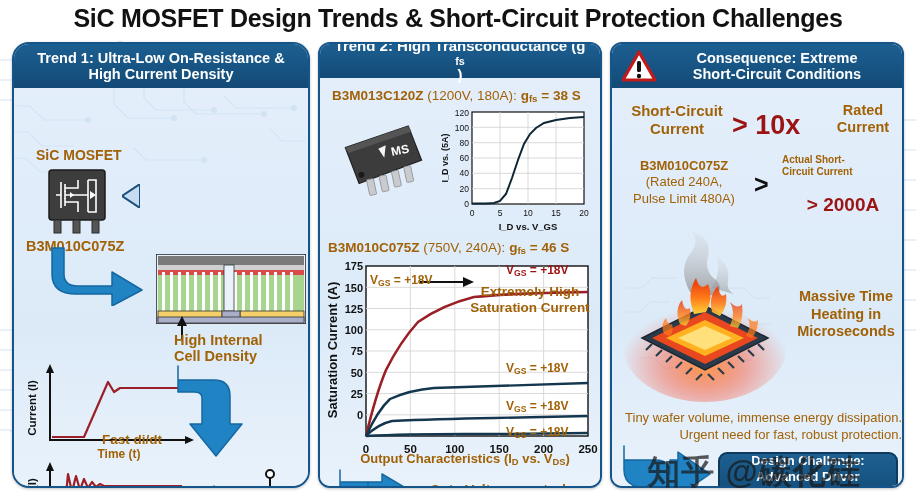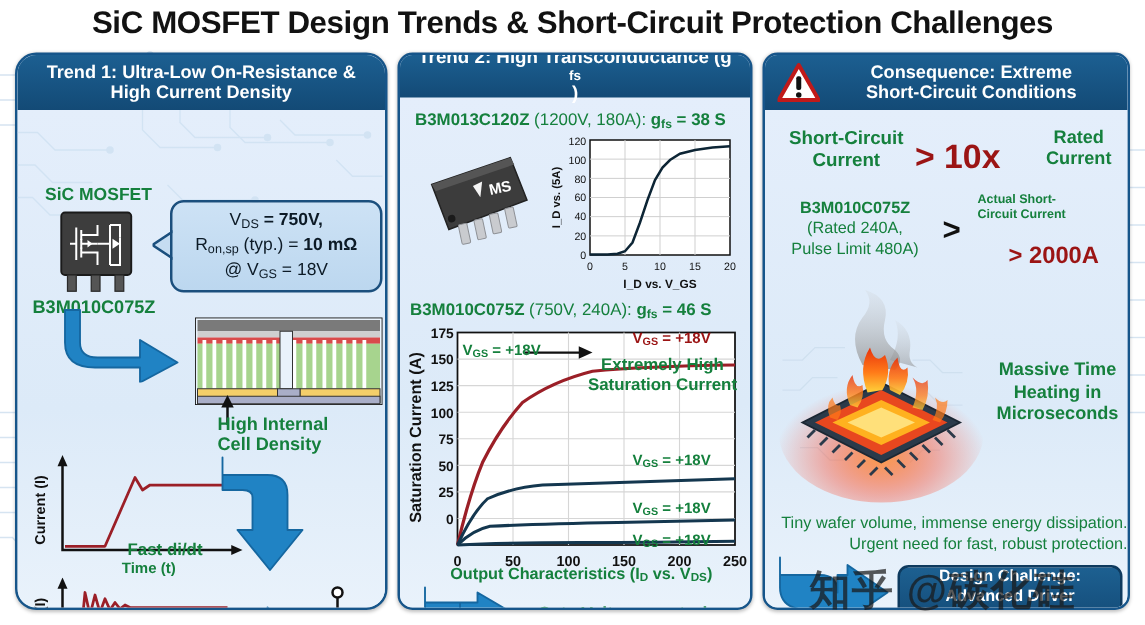--- a/index.html
+++ b/index.html
@@ -47,21 +47,21 @@
   #panel2 .panel-body{top:34px;}
   #panel3{left:610px;top:42px;width:294px;height:446px;}
   #panel3 .phead{height:44px;font-size:14.5px;padding:0 4px 0 44px;}
   #panel3 .panel-body{top:44px;}
   .sub{font-size:.72em;vertical-align:-0.22em;}
 
   
   .warn-tri{position:absolute;left:10px;top:6px;width:34px;height:32px;}
 
   
-  .lbl{position:absolute;font-weight:bold;color:#15803d;line-height:1.12;}
+  .lbl{position:absolute;font-weight:bold;color:#a16207;line-height:1.12;}
   .lbl.reg{font-weight:normal;}
   .center{text-align:center;}
 
   
   #p1-sicmosfet{left:22px;top:16px;font-size:14px;}
   #p1-partnum{left:12px;top:106px;font-size:14.5px;}
   .pkg{position:absolute;left:32px;top:36px;width:62px;height:68px;}
   .callout{
     position:absolute;left:122px;top:28px;width:166px;height:70px;
     background:linear-gradient(180deg,#cde2f5 0%,#bcd7ef 100%);
@@ -207,31 +207,20 @@
       <path d="M42 12 L50 12 L50 22" stroke="#ffffff" stroke-width="1.6" fill="none"></path>
       <path d="M42 44 L50 44 L50 32" stroke="#ffffff" stroke-width="1.6" fill="none"></path>
     </svg>
 
     <div class="lbl" id="p1-partnum">B3M010C075Z</div>
 
     <svg class="callout-tail" viewBox="0 0 18 24">
       <polygon points="18,0 18,24 0,12" fill="#c5dcf1" stroke="#1b4f7d" stroke-width="2"></polygon>
     </svg>
 
-    <div class="callout">
-      <div>
-        <span>V</span><span class="sub">DS</span><span class="b"> = 750V,</span>
-      </div>
-      <div>
-        <span>R</span><span class="sub">on,sp</span><span> (typ.) = </span><span class="b">10 mΩ</span>
-      </div>
-      <div>
-        <span>@ V</span><span class="sub">GS</span><span> = 18V</span>
-      </div>
-    </div>
 
     <svg style="position:absolute;left:36px;top:112px;width:96px;height:62px;" viewBox="0 0 96 62">
       <path d="M14 4 L14 30 Q14 42 28 42 L62 42 L62 28 L92 46 L62 62 L62 50 L26 50 Q2 50 2 30 L2 4 Z" fill="#2083c4" stroke="#1567a0" stroke-width="1.5" stroke-linejoin="round"></path>
     </svg>
 
     <svg id="p1-cross" viewBox="0 0 150 70">
       <rect x="0" y="0" width="150" height="70" fill="#e9f2fb" stroke="#111" stroke-width="1.4"></rect>
       <rect x="2" y="2" width="146" height="9" fill="#7a7a7a"></rect>
       <rect x="2" y="11" width="146" height="5" fill="#cfcfcf"></rect>
       <rect x="2" y="16" width="146" height="5" fill="#d94b4b"></rect>

